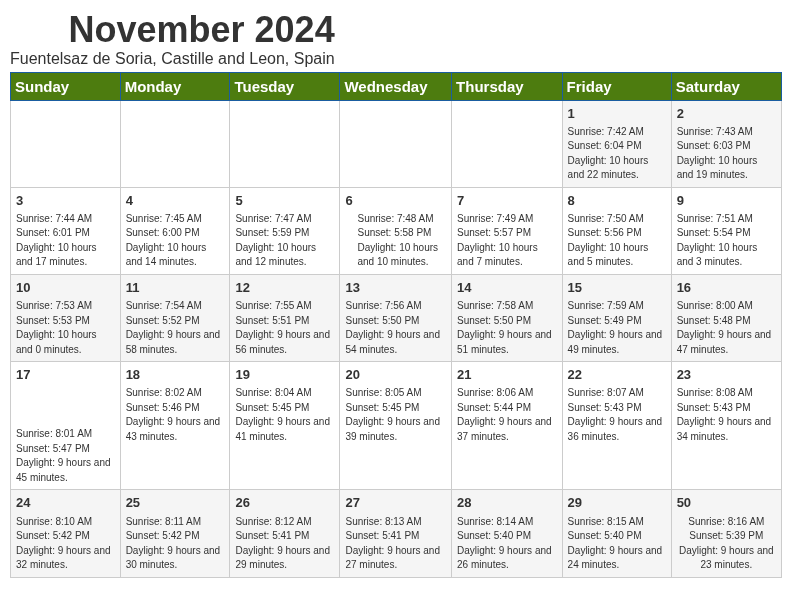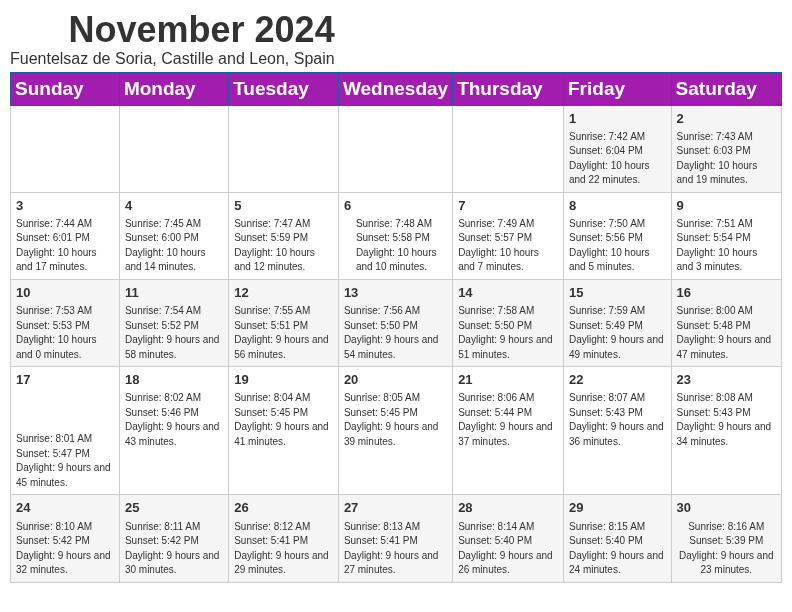--- a/index.html
+++ b/index.html
@@ -44,24 +44,24 @@
     .location {
       font-size: 16px;
       color: #333;
     }
     .calendar {
       width: 100%;
       border-collapse: collapse;
       border: 1px solid #ccc;
     }
     .calendar th {
-      background-color: #a21caf;
+      background-color: #4d7c0f;
       color: white;
       padding: 5px 4px;
-      font-size: 19px;
+      font-size: 15px;
       font-weight: bold;
       text-align: left;
       border: 1px solid #1a5da0;
     }
     .calendar td {
       border: 1px solid #ccc;
       vertical-align: top;
       padding: 4px 5px;
       width: 113px;
       min-height: 80px;
@@ -296,20 +296,20 @@
 Sunset: 5:40 PM
 Daylight: 9 hours and 26 minutes.</div>
         </td>
         <td>
           <span class="day-number">29</span>
           <div class="day-info" style="white-space: pre-line;">Sunrise: 8:15 AM
 Sunset: 5:40 PM
 Daylight: 9 hours and 24 minutes.</div>
         </td>
         <td>
-          <span class="day-number">30</span>
+          <span class="day-number">50</span>
           <div class="day-info" style="white-space: pre-line; text-align: center;">Sunrise: 8:16 AM
 Sunset: 5:39 PM
 Daylight: 9 hours and 23 minutes.</div>
         </td>
       </tr>
     </tbody>
 </table>
 
 </body></html>

